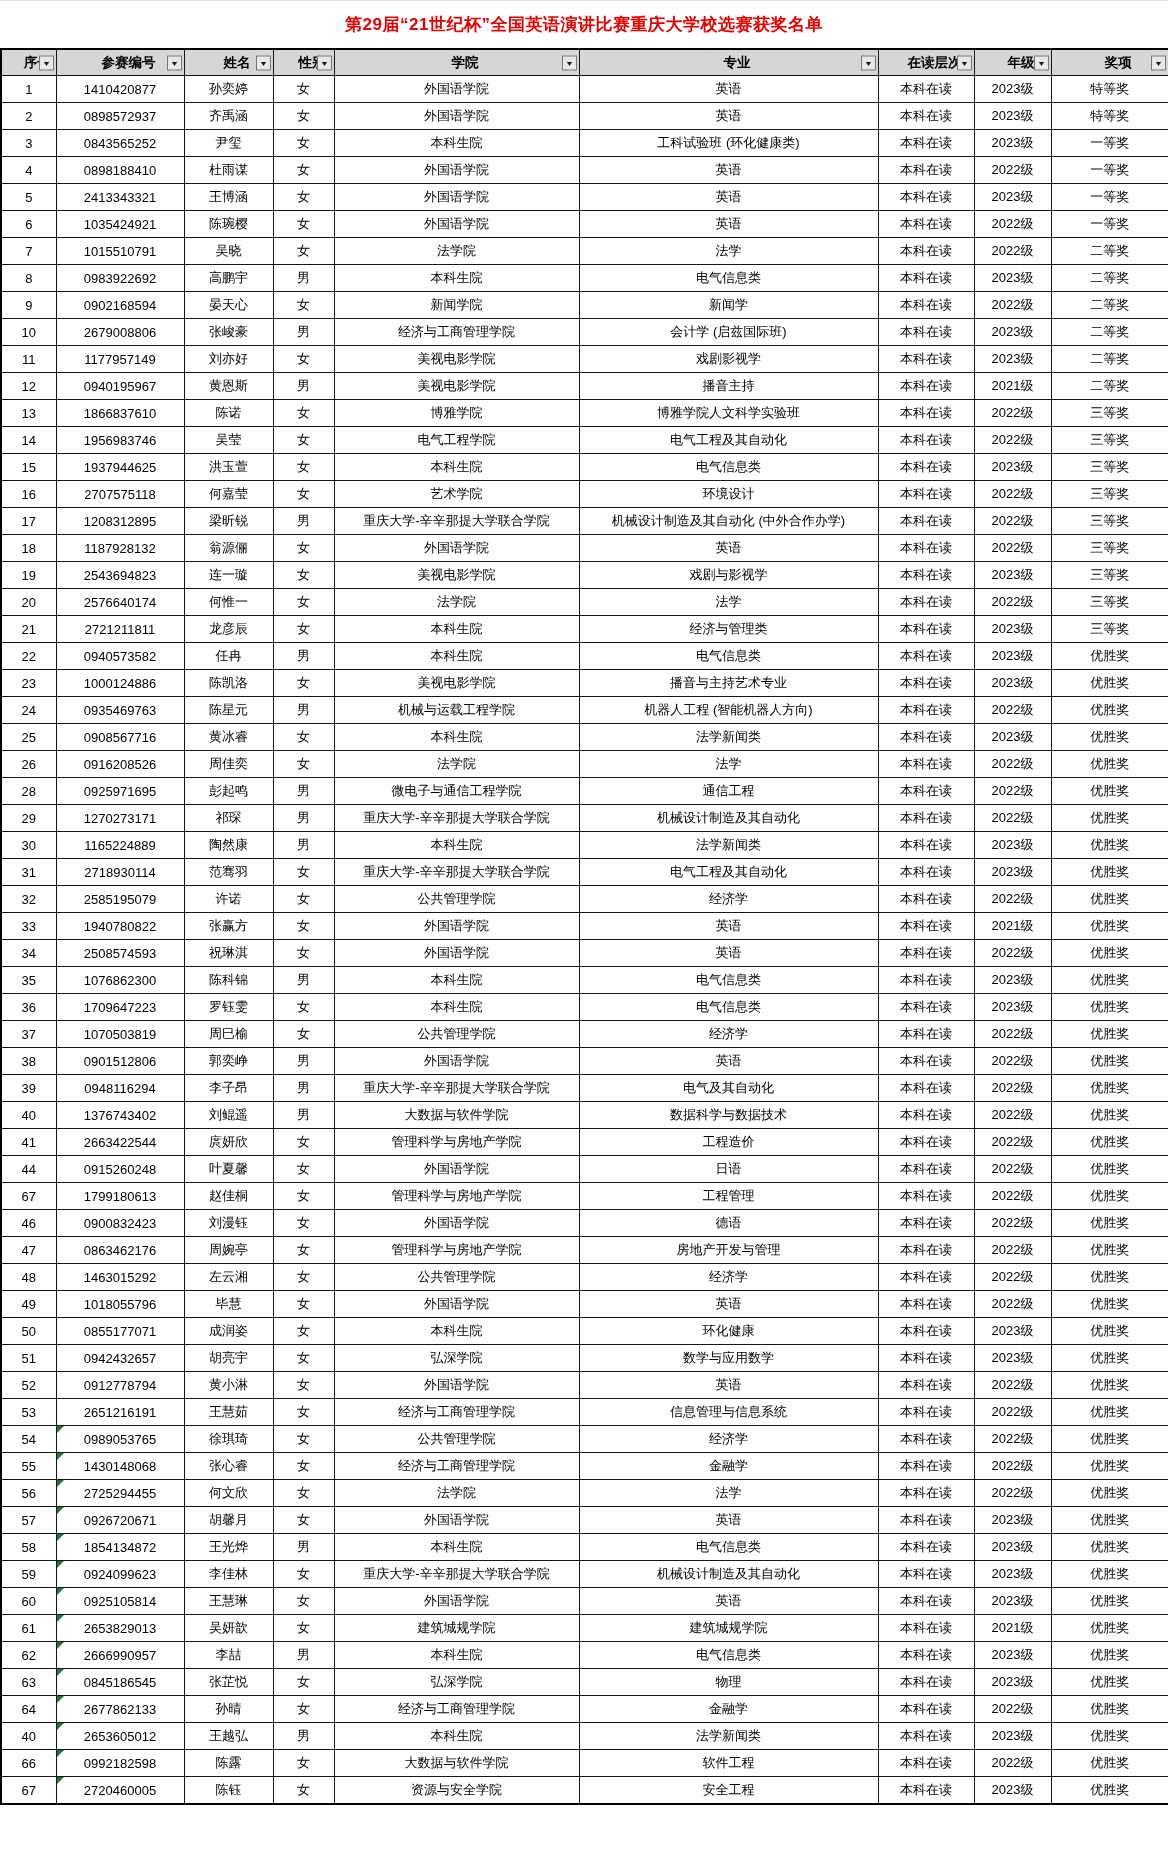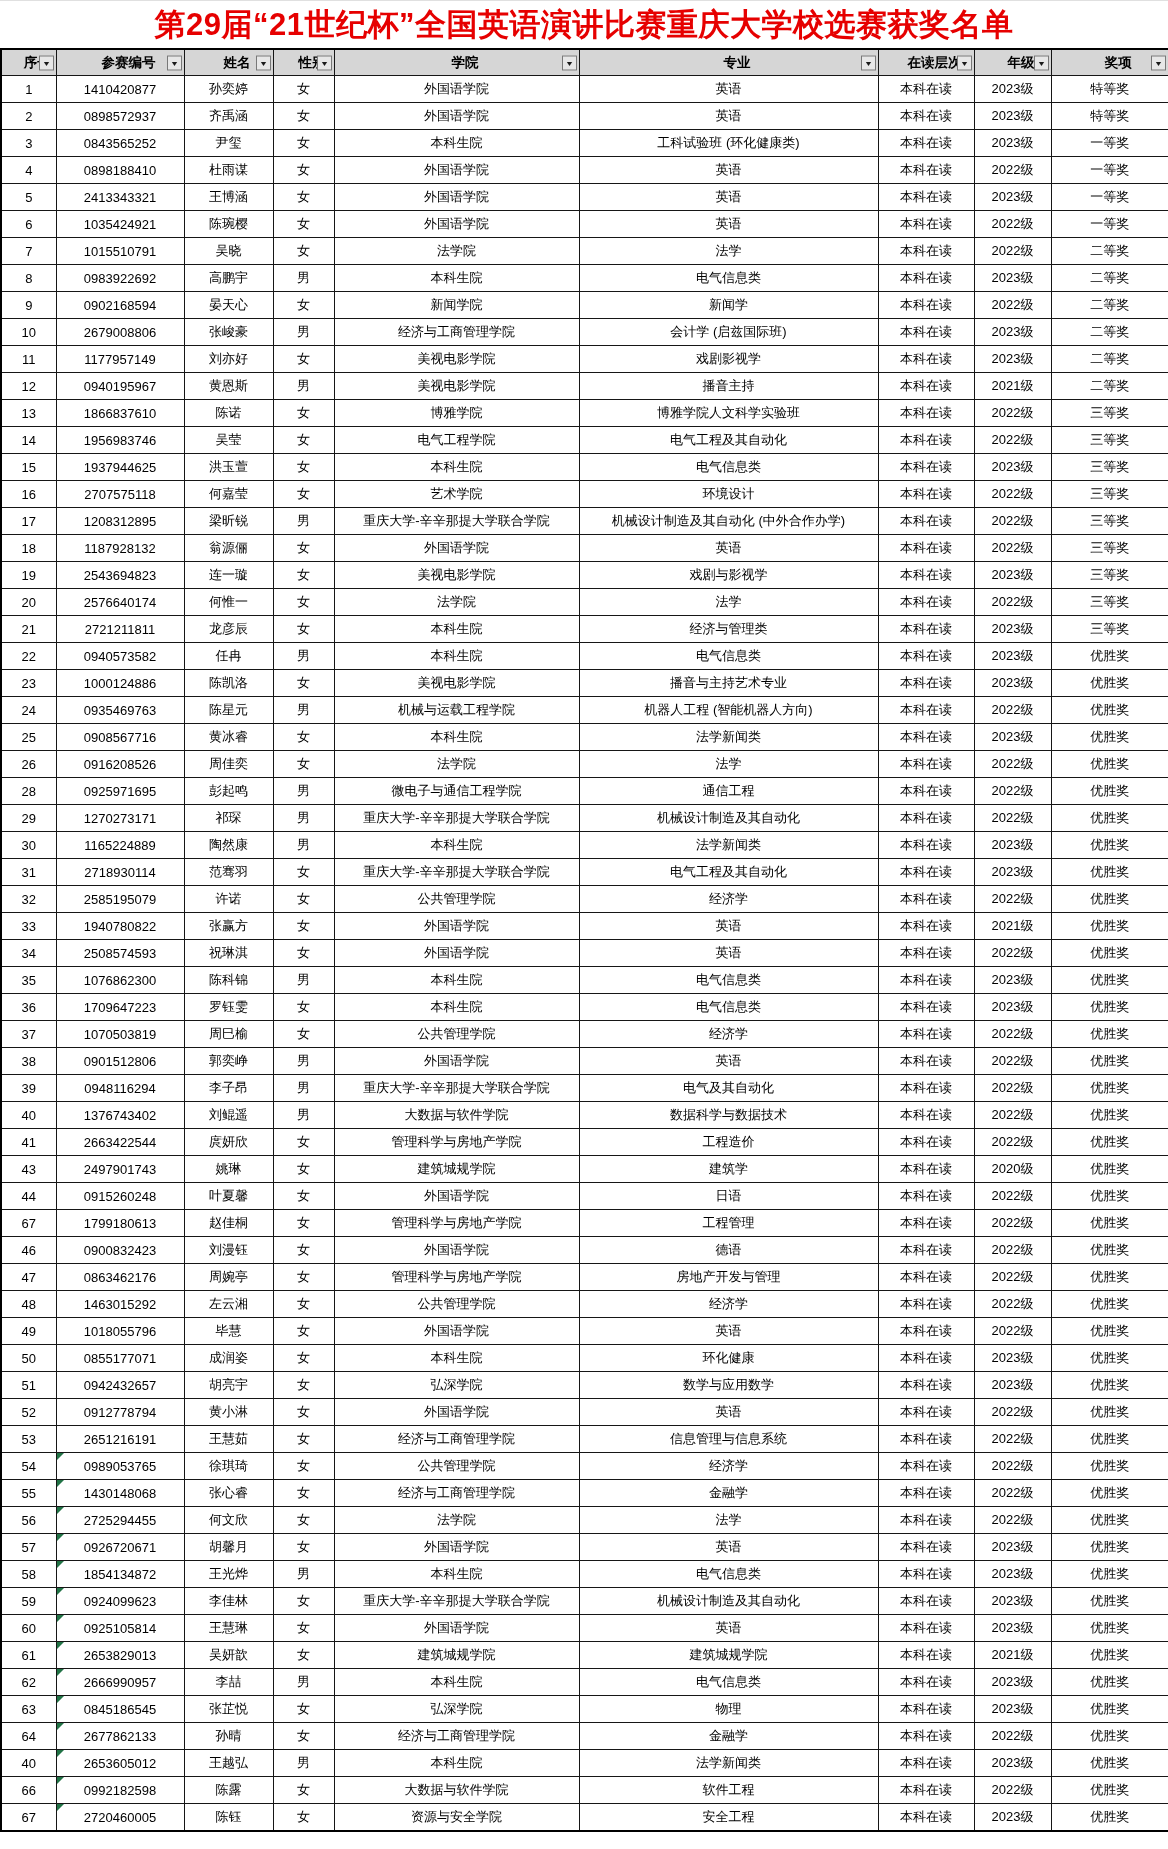--- a/index.html
+++ b/index.html
@@ -12,21 +12,21 @@
   body{
     width:1168px;height:1849px;background:#ffffff;
     font-family:"Liberation Sans","DejaVu Sans",sans-serif;
     color:#000;overflow:hidden;
   }
   .title-wrap{
     height:47px;display:flex;align-items:center;justify-content:center;
     border-top:1px solid #e0e0e0;
   }
   .page-title{
-    font-size:31px;font-weight:bold;color:var(--title-color);
+    font-size:17px;font-weight:bold;color:var(--title-color);
     letter-spacing:0.5px;white-space:nowrap;
   }
   table.sheet{
     width:1168px;border-collapse:collapse;table-layout:fixed;
     border:2px solid #000;
   }
   .sheet th,.sheet td{
     border:1px solid var(--grid);
     padding:0 1px;overflow:hidden;white-space:nowrap;
     text-align:center;vertical-align:middle;
@@ -537,31 +537,20 @@
         <td>2663422544</td>
         <td>庹妍欣</td>
         <td>女</td>
         <td>管理科学与房地产学院</td>
         <td>工程造价</td>
         <td>本科在读</td>
         <td>2022级</td>
         <td>优胜奖</td>
       </tr>
       <tr>
-        <td>43</td>
-        <td>2497901743</td>
-        <td>姚琳</td>
-        <td>女</td>
-        <td>建筑城规学院</td>
-        <td>建筑学</td>
-        <td>本科在读</td>
-        <td>2020级</td>
-        <td>优胜奖</td>
-      </tr>
-      <tr>
         <td>44</td>
         <td>0915260248</td>
         <td>叶夏馨</td>
         <td>女</td>
         <td>外国语学院</td>
         <td>日语</td>
         <td>本科在读</td>
         <td>2022级</td>
         <td>优胜奖</td>
       </tr>

